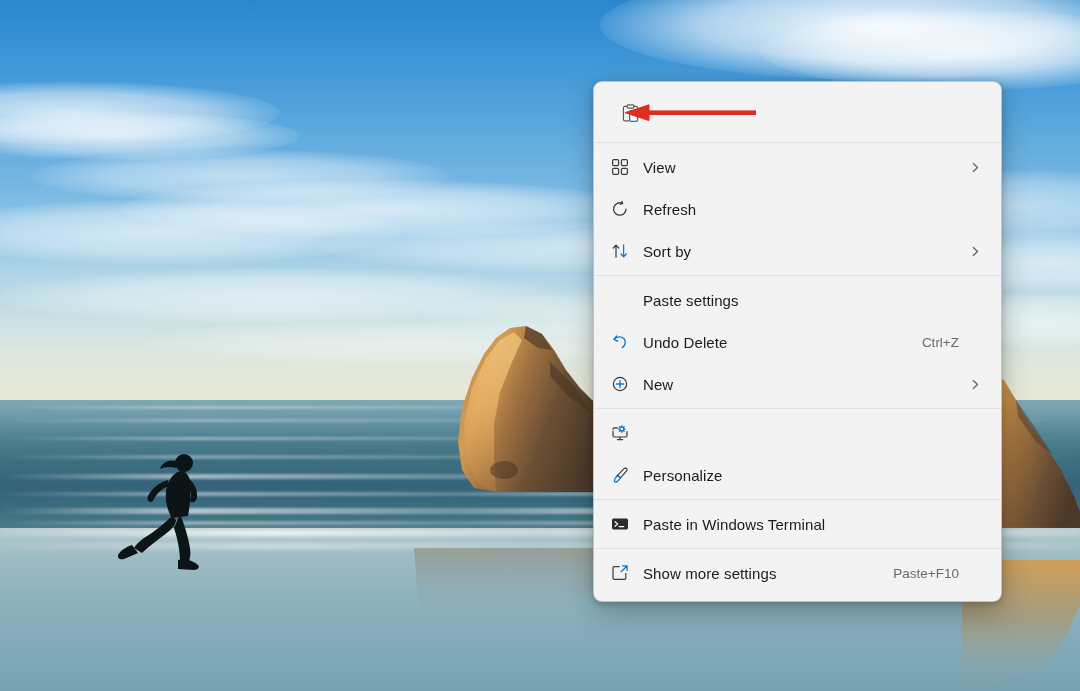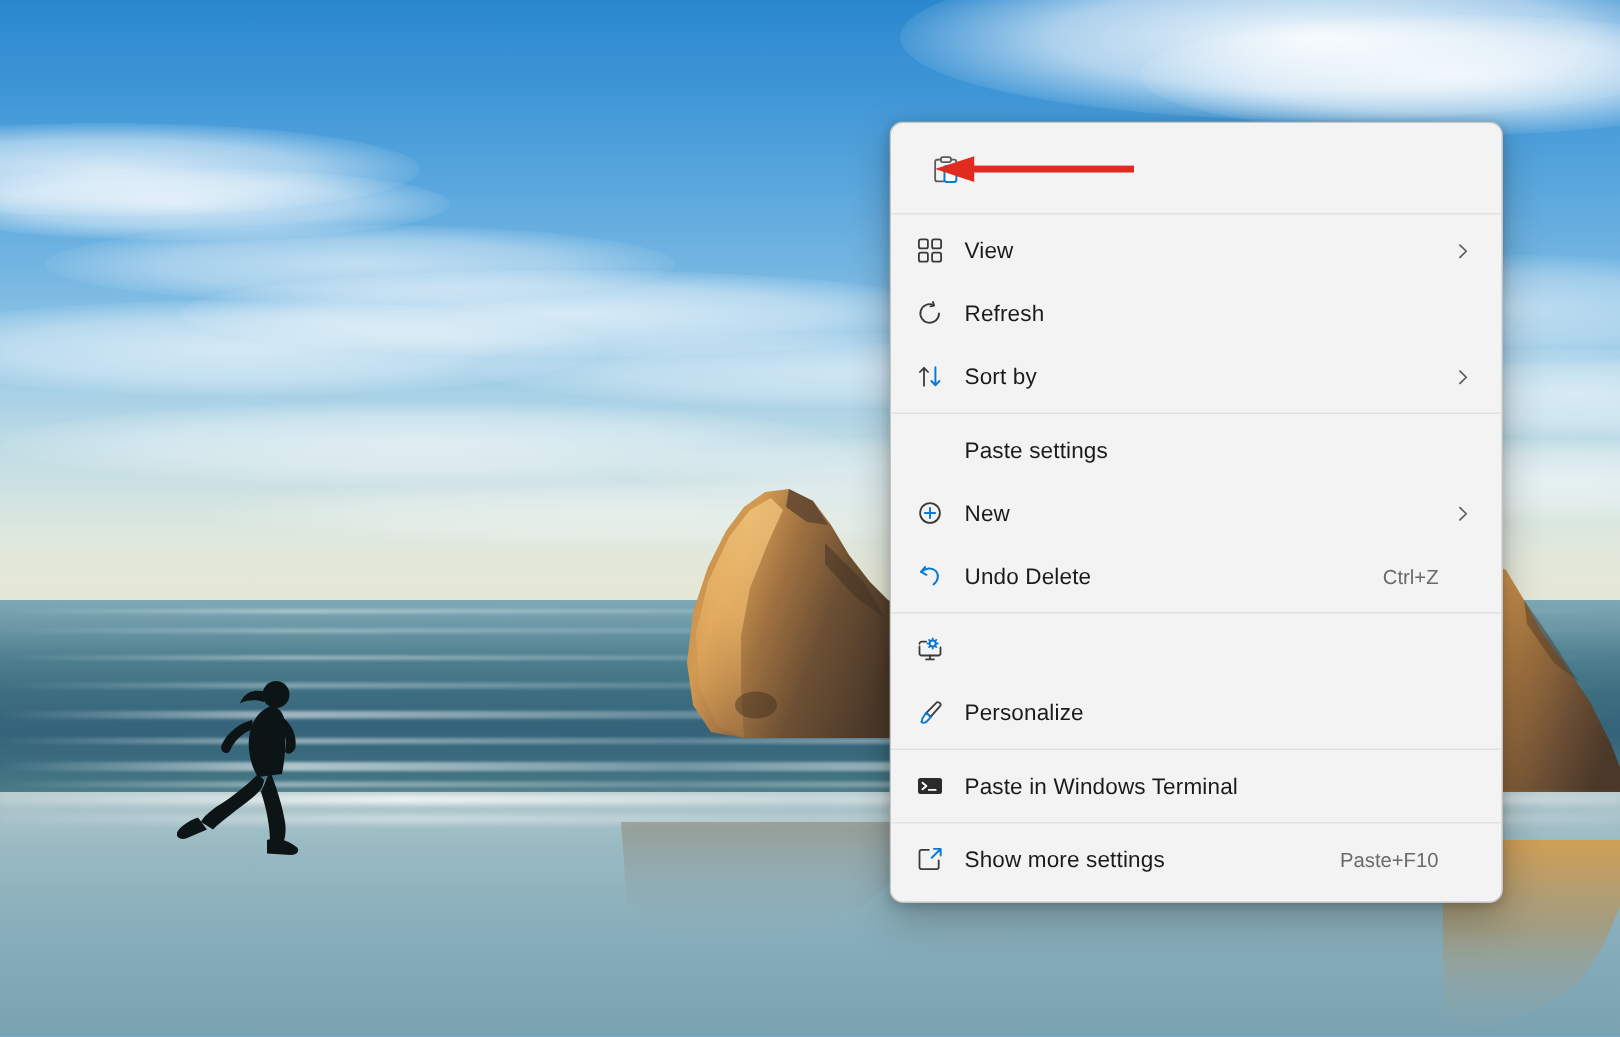--- a/index.html
+++ b/index.html
@@ -323,43 +323,43 @@
       <div class="mi">
         <span class="ico"></span>
         <span class="lbl">Paste settings</span>
         <span class="accel"></span>
         <span class="chev"></span>
       </div>
 
       <div class="mi">
         <span class="ico">
           <svg width="18" height="18" viewBox="0 0 18 18" fill="none">
+            <path d="M3.2,6.2 C6.2,3.4 10.4,3.2 12.8,5.6 C15.2,8.0 14.6,12.2 11.4,14.6" stroke="#0a7ad4" stroke-width="1.35" stroke-linecap="round" fill="none"></path>
+            <path d="M5.8,3.0 L3.0,6.3 L6.6,8.2" stroke="#0a7ad4" stroke-width="1.35" stroke-linecap="round" stroke-linejoin="round" fill="none"></path>
+          </svg>
+        </span>
+        <span class="lbl">Undo Delete</span>
+        <span class="accel">Ctrl+Z</span>
+        <span class="chev"></span>
+      </div>
+
+      <div class="mi">
+        <span class="ico">
+          <svg width="18" height="18" viewBox="0 0 18 18" fill="none">
             <circle cx="9" cy="9" r="6.6" stroke="#3a3a3a" stroke-width="1.2"></circle>
             <path d="M9,5.6 L9,12.4 M5.6,9 L12.4,9" stroke="#0a7ad4" stroke-width="1.35" stroke-linecap="round"></path>
           </svg>
         </span>
         <span class="lbl">New</span>
         <span class="accel"></span>
         <span class="chev">
           <svg width="11" height="11" viewBox="0 0 12 12" fill="none">
               <path d="M3.6,1.6 L8.2,6 L3.6,10.4" stroke="#5c5c5c" stroke-width="1.25" stroke-linecap="round" stroke-linejoin="round"></path>
             </svg>
         </span>
-      </div>
-
-      <div class="mi">
-        <span class="ico">
-          <svg width="18" height="18" viewBox="0 0 18 18" fill="none">
-            <path d="M3.2,6.2 C6.2,3.4 10.4,3.2 12.8,5.6 C15.2,8.0 14.6,12.2 11.4,14.6" stroke="#0a7ad4" stroke-width="1.35" stroke-linecap="round" fill="none"></path>
-            <path d="M5.8,3.0 L3.0,6.3 L6.6,8.2" stroke="#0a7ad4" stroke-width="1.35" stroke-linecap="round" stroke-linejoin="round" fill="none"></path>
-          </svg>
-        </span>
-        <span class="lbl">Undo Delete</span>
-        <span class="accel">Ctrl+Z</span>
-        <span class="chev"></span>
       </div>
     </div>
 
     <div class="sep"></div>
 
     <div class="group">
 
       <div class="mi">
         <span class="ico">
           <svg width="18" height="18" viewBox="0 0 18 18" fill="none">

